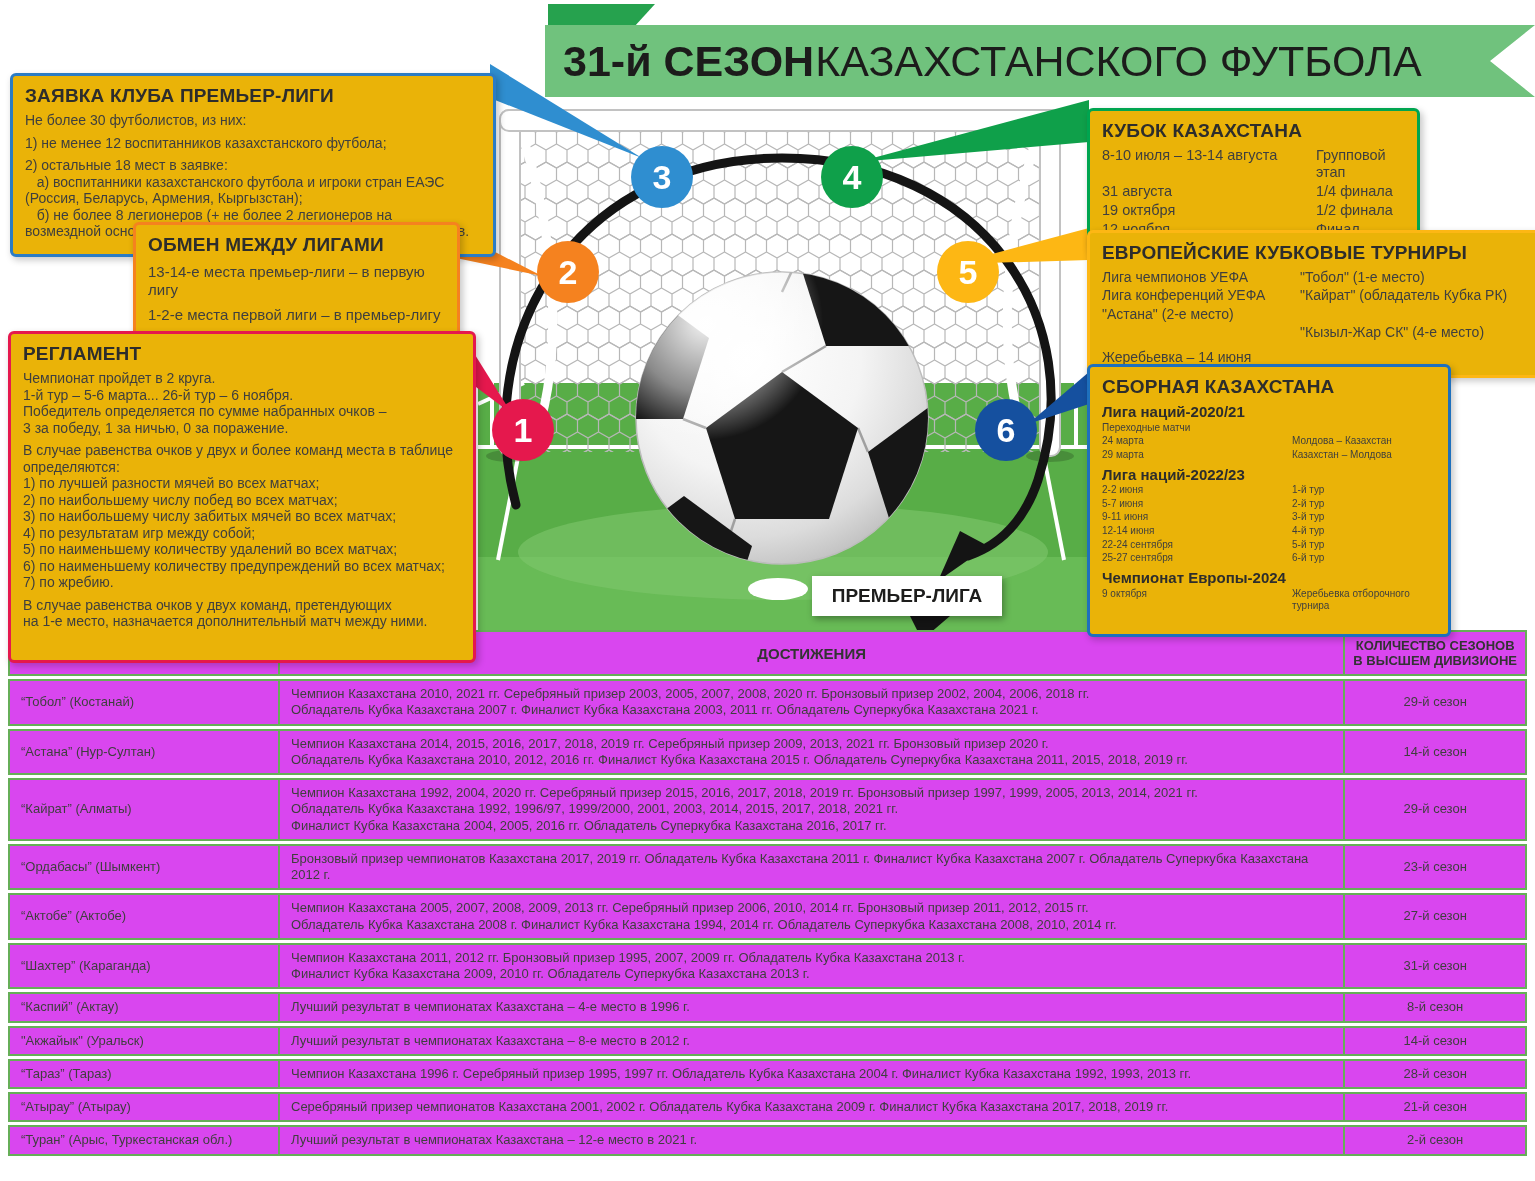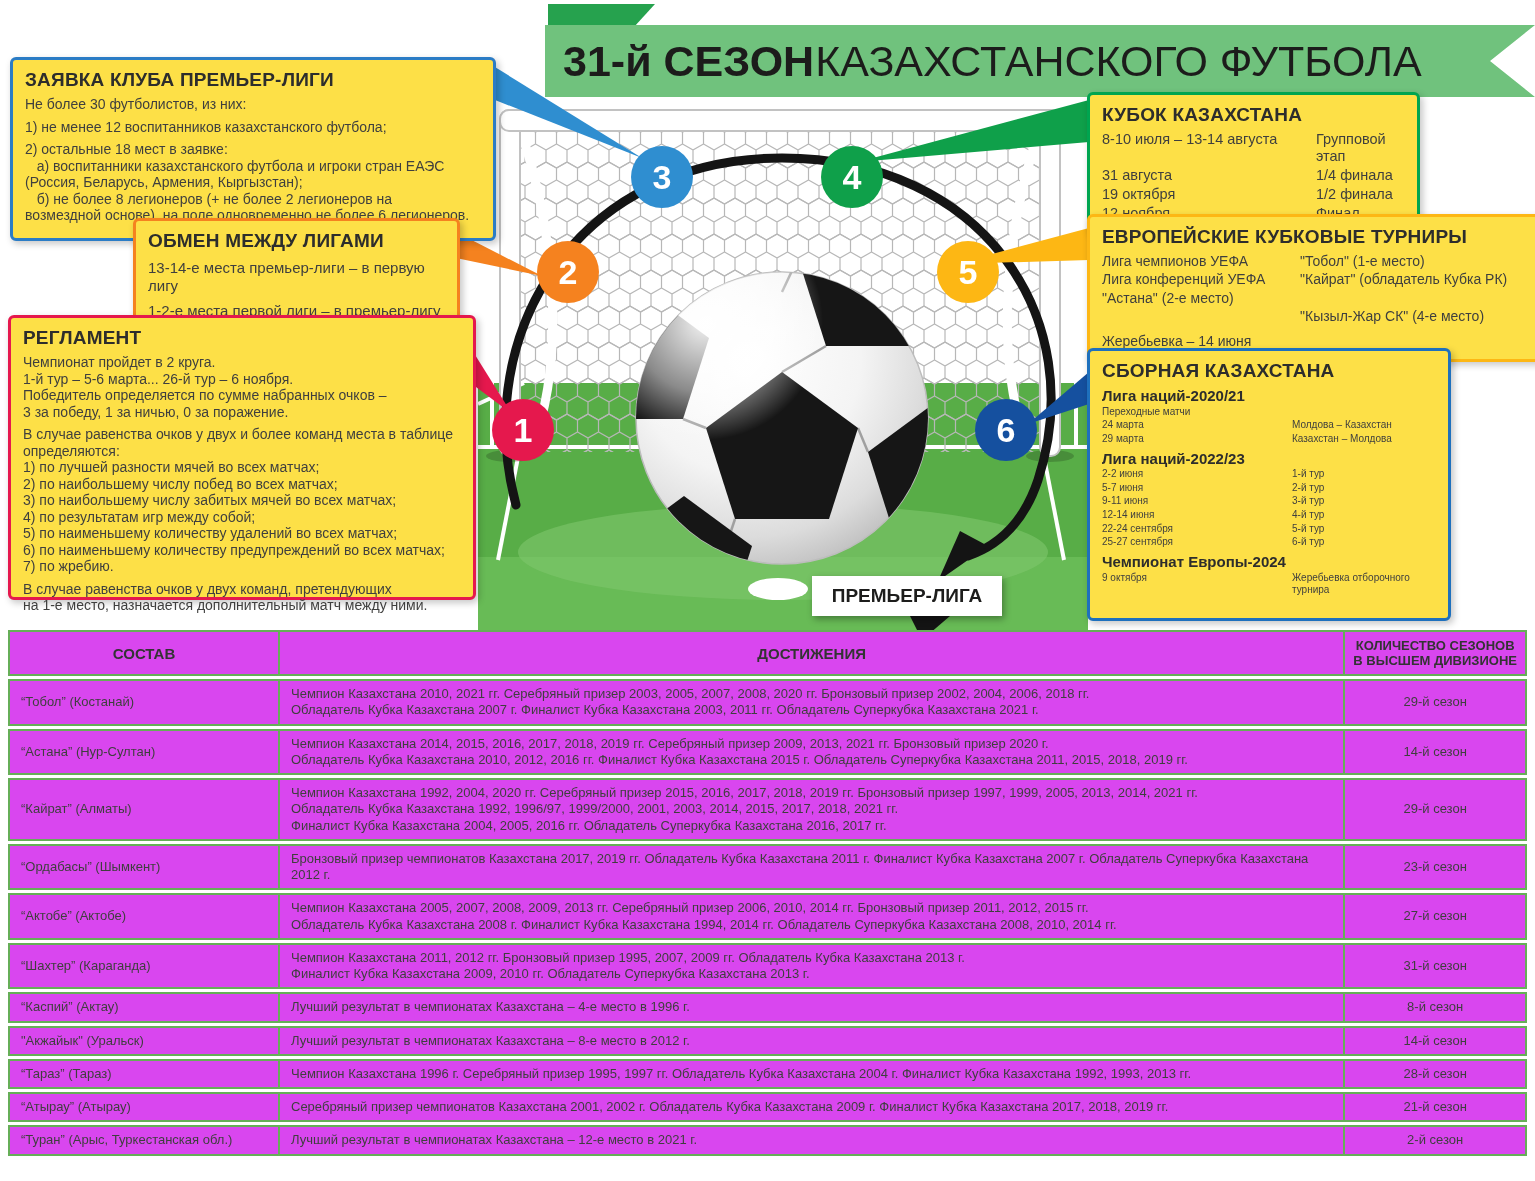--- a/index.html
+++ b/index.html
@@ -7,34 +7,34 @@
           font-family:"Liberation Sans",sans-serif;color:#3f3f3e;}
   
   #scene{position:absolute;left:0;top:0;z-index:1;}
   
   .banner{position:absolute;left:545px;top:25px;width:990px;height:72px;background:#70c27d;
           z-index:4;display:flex;align-items:center;padding-left:18px;box-sizing:border-box;
           clip-path:polygon(0 0,100% 0,calc(100% - 45px) 50%,100% 100%,0 100%);
           font-size:43px;color:#1c1c1b;font-weight:800;white-space:nowrap;}
   .t-rest{font-weight:400;margin-left:1px;}
   
-  .infobox{position:absolute;background:#fde047;border-radius:6px;padding:8px 12px;
-           box-shadow:2.5px 3px 7px rgba(0,0,0,.22);z-index:5;box-sizing:border-box;}
+  .infobox{position:absolute;background:#eab308;border-radius:6px;padding:8px 12px;
+           box-shadow:2.5px 3px 7px rgba(0,0,0,.22);z-index:5;box-sizing:border-box;margin-top:16px;}
   .b-blue{border:3px solid #2b7cc5;}
   .b-orange{border:3px solid #f5821f;}
   .b-red{border:3px solid #e5184d;}
   .b-green{border:3px solid #00a550;}
   .b-yellow{border:3px solid #fdb714;}
   .b-dblue{border:3px solid #1e70bd;}
   .bx-title{font-weight:700;font-size:19px;color:#2d2d2c;margin:1px 0 5px;letter-spacing:.2px;}
   .bx-p{font-size:14px;line-height:1.18;margin:0 0 6px;white-space:pre-line;}
   .bx-line{font-size:15px;line-height:1.2;margin:7px 0;}
   #bx-zayavka{left:10px;top:57px;width:486px;}
-  #bx-obmen{left:133px;top:218px;width:327px;}
-  #bx-reglament{left:8px;top:315px;width:468px;height:285px;}
+  #bx-obmen{left:133px;top:206px;width:327px;}
+  #bx-reglament{left:8px;top:315px;width:468px;height:332px;}
   #bx-kubok{left:1087px;top:92px;width:333px;}
   #bx-euro{left:1087px;top:214px;width:468px;}
   #bx-sbornaya{left:1087px;top:348px;width:364px;height:273px;}
   .prow{display:flex;font-size:14.5px;line-height:1.2;margin:1.5px 0;}
   .prow .pl{flex:0 0 auto;}
   #bx-kubok .pl{width:214px;}
   #bx-euro .prow{font-size:14px;}
   #bx-euro .pl{width:198px;}
   #bx-sbornaya .prow{font-size:10px;line-height:1.21;}
   #bx-sbornaya .pl{width:190px;}

